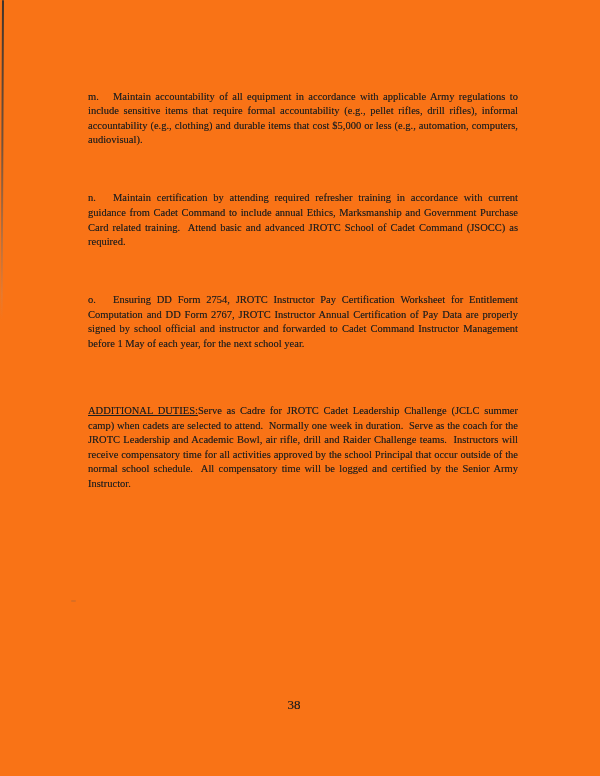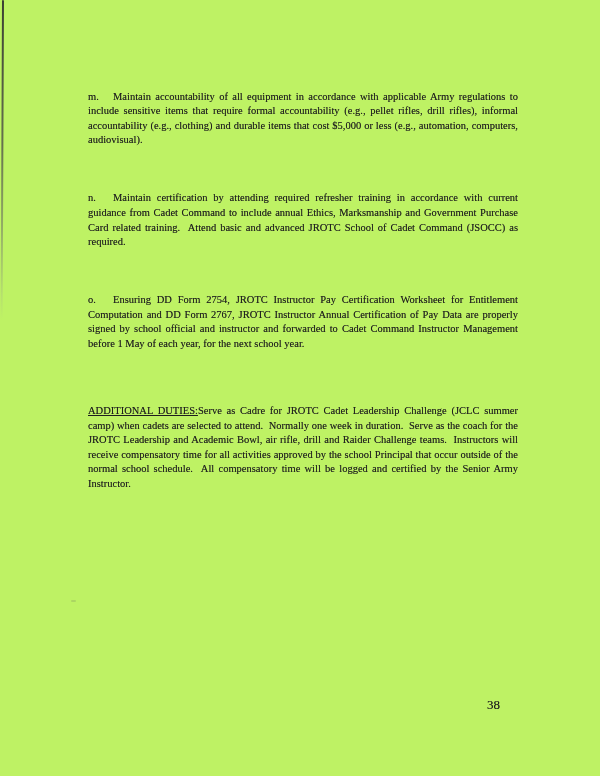--- a/index.html
+++ b/index.html
@@ -4,21 +4,21 @@
 <style>
   html, body {
     margin: 0;
     padding: 0;
     background: #ffffff;
   }
   .page {
     position: relative;
     width: 600px;
     height: 776px;
-    background: #bef264;
+    background: #f97316;
     overflow: hidden;
     font-family: "Liberation Serif", "DejaVu Serif", serif;
   }
   
   .scan-edge {
     position: absolute;
     left: 2px;
     top: 0;
     width: 2px;
     height: 320px;
@@ -68,21 +68,21 @@
     margin-top: 9px !important;
   }
   .ad-heading {
     text-decoration: underline;
   }
   .page-number {
     position: absolute;
     left: 88px;
     width: 412px;
     top: 697px;
-    text-align: right;
+    text-align: center;
     color: #1e1e1e;
     font-size: 13px;
     text-shadow: 0 0 0.3px rgba(30,30,30,0.55);
   }
 </style>
 </head>
 <body>
 
 <div class="page">
 

